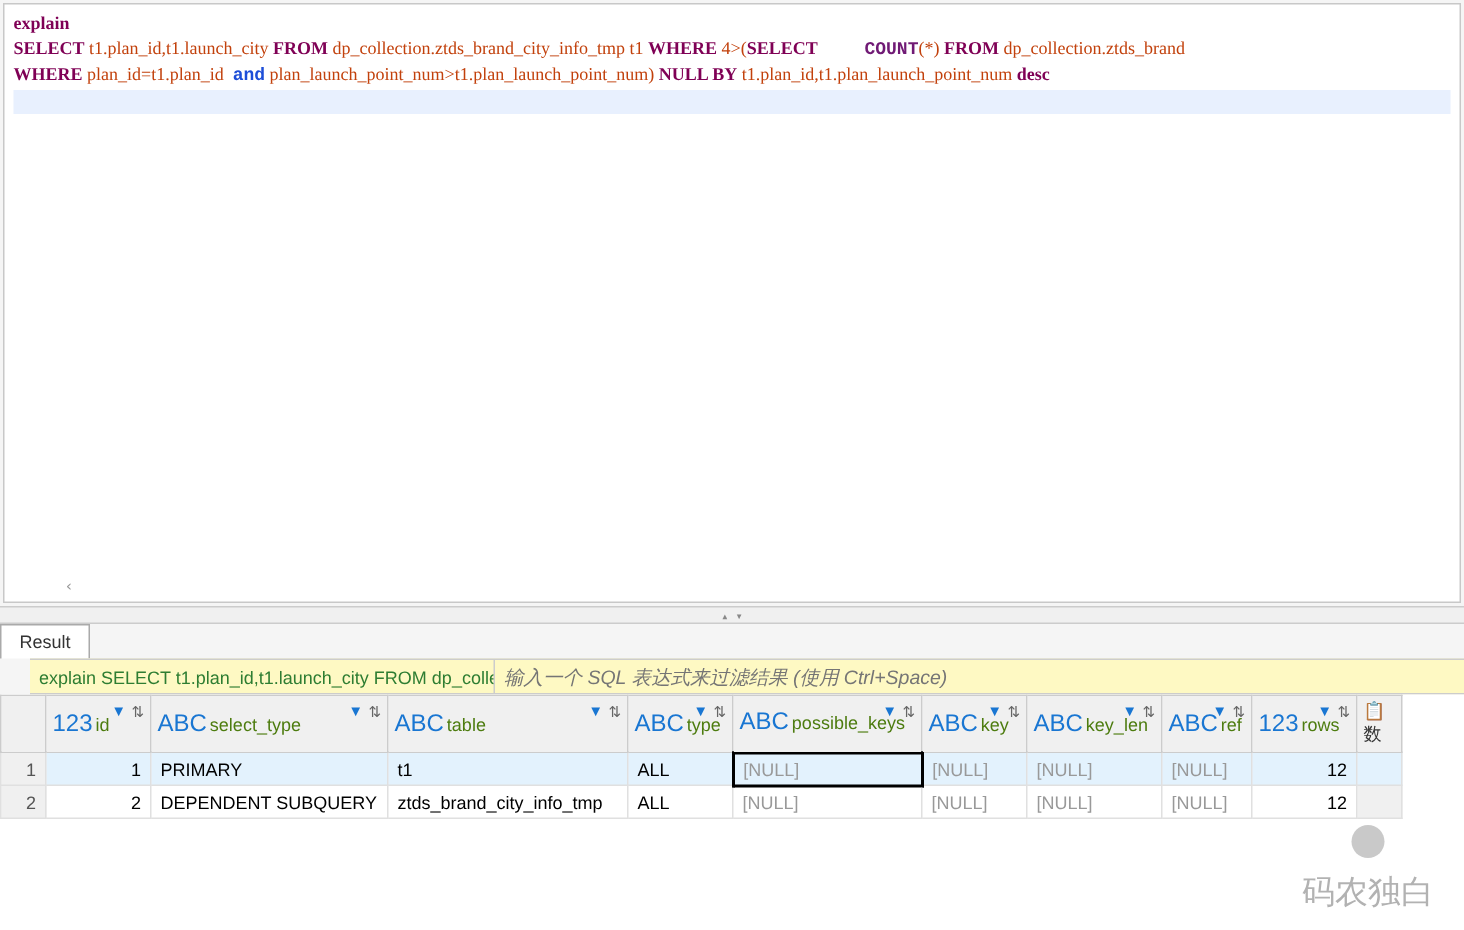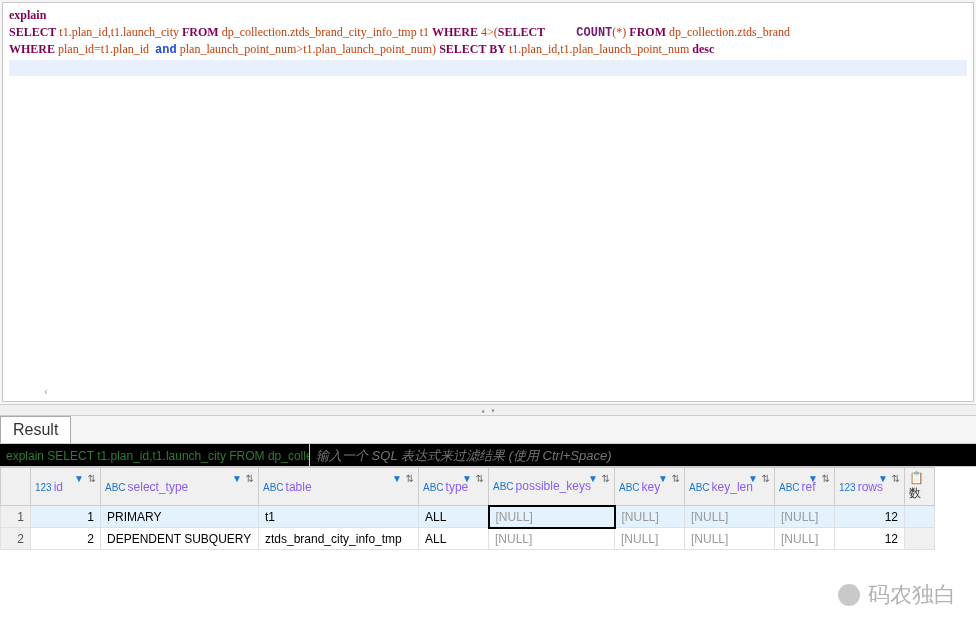--- a/index.html
+++ b/index.html
@@ -68,32 +68,33 @@
 
 
 .result-tab {
   background: #fff;
   border: 1px solid #aaa;
   border-bottom: none;
   display: inline-block;
   padding: 4px 12px;
   margin-left: 0px;
   font-family: Arial, sans-serif;
-  font-size: 16px;
+  font-size: 12px;
   color: #333;
 }
 
 
 .filter-bar {
   display: flex;
   align-items: flex-start;
-  background: #000000;
+  background: #fef9c3;
   border-top: 1px solid #ccc;
   border-bottom: 1px solid #ccc;
   height: 24px;
+  margin-left: 20px;
 }
 
 .filter-label {
   color: #2e7d32;
   font-family: Arial, sans-serif;
   font-size: 12px;
   padding: 0 6px;
   border-right: 1px solid #ccc;
   height: 100%;
   line-height: 24px;
@@ -135,26 +136,26 @@
   font-size: 12px;
   font-weight: normal;
   color: #333;
   text-align: left;
   position: relative;
   height: 26px;
 }
 
 .result-table th .col-icon {
   color: #1976d2;
-  font-size: 10px;
+  font-size: 16px;
   margin-right: 2px;
 }
 
 .result-table th .col-name {
-  color: #8b5cf6;
+  color: #4d7c0f;
 }
 
 .result-table th .filter-icon {
   position: absolute;
   right: 16px;
   top: 5px;
   color: #1976d2;
   font-size: 10px;
 }
 
@@ -211,38 +212,39 @@
 .watermark {
   position: fixed;
   bottom: 10px;
   right: 20px;
   opacity: 0.45;
   display: flex;
   align-items: center;
   gap: 8px;
   font-family: "Microsoft YaHei", Arial, sans-serif;
   color: #555;
+  flex-direction: column;
 }
 .watermark .wm-icon {
   width: 22px;
   height: 22px;
   background: #888;
   border-radius: 50%;
 }
 .watermark .wm-text {
   font-size: 22px;
 }
 </style>
 </head>
 <body>
 
 <div class="editor-area">
   <div class="sql-content"><span class="kw-purple">explain</span>
 <span class="kw-purple">SELECT</span><span class="tx-black"> t1.plan_id,t1.launch_city </span><span class="kw-purple">FROM</span><span class="tx-black"> dp_collection.ztds_brand_city_info_tmp t1 </span><span class="kw-purple">WHERE</span><span class="tx-black"> 4&gt;(</span><span class="kw-purple">SELECT</span><span class="fn-purple"> COUNT</span><span class="tx-black">(*) </span><span class="kw-purple">FROM</span><span class="tx-black"> dp_collection.ztds_brand</span>
-<span class="kw-purple">WHERE</span><span class="tx-black"> plan_id=t1.plan_id  </span><span class="op-red">and</span><span class="tx-black"> plan_launch_point_num&gt;t1.plan_launch_point_num) </span><span class="kw-purple">SELECT BY</span><span class="tx-black"> t1.plan_id,t1.plan_launch_point_num </span><span class="kw-purple">desc</span>
+<span class="kw-purple">WHERE</span><span class="tx-black"> plan_id=t1.plan_id  </span><span class="op-red">and</span><span class="tx-black"> plan_launch_point_num&gt;t1.plan_launch_point_num) </span><span class="kw-purple">NULL BY</span><span class="tx-black"> t1.plan_id,t1.plan_launch_point_num </span><span class="kw-purple">desc</span>
 <span class="current-line"></span></div>
   <div class="scroll-hint">‹</div>
 </div>
 
 <div class="divider">▴ ▾</div>
 
 <div>
   <div class="result-tab">Result</div>
 </div>
 

